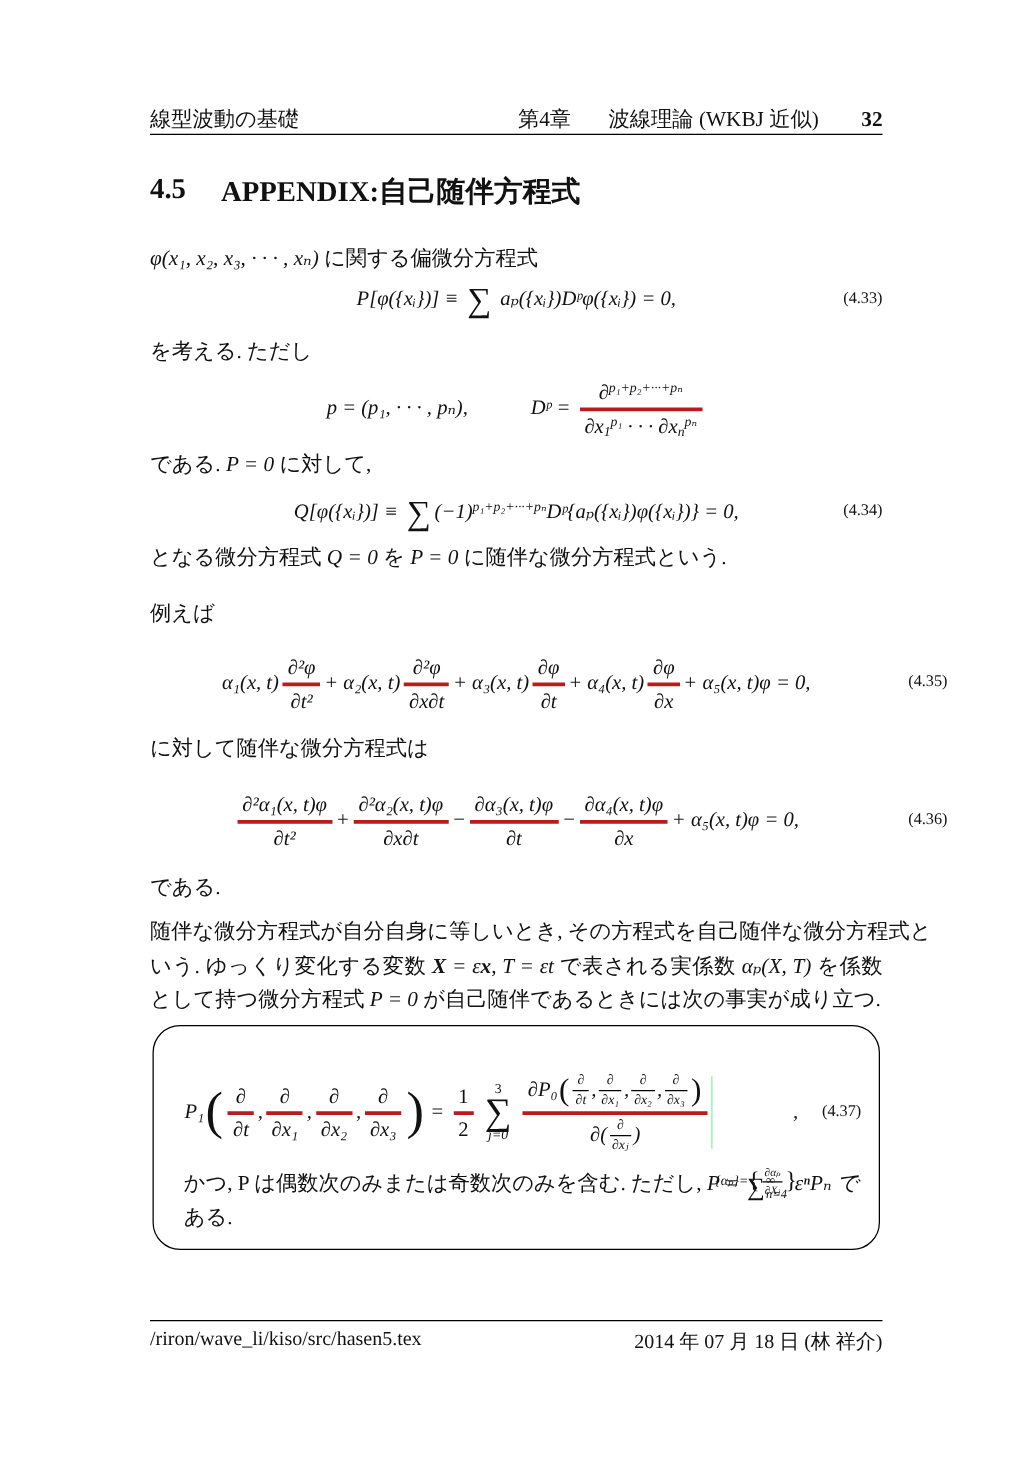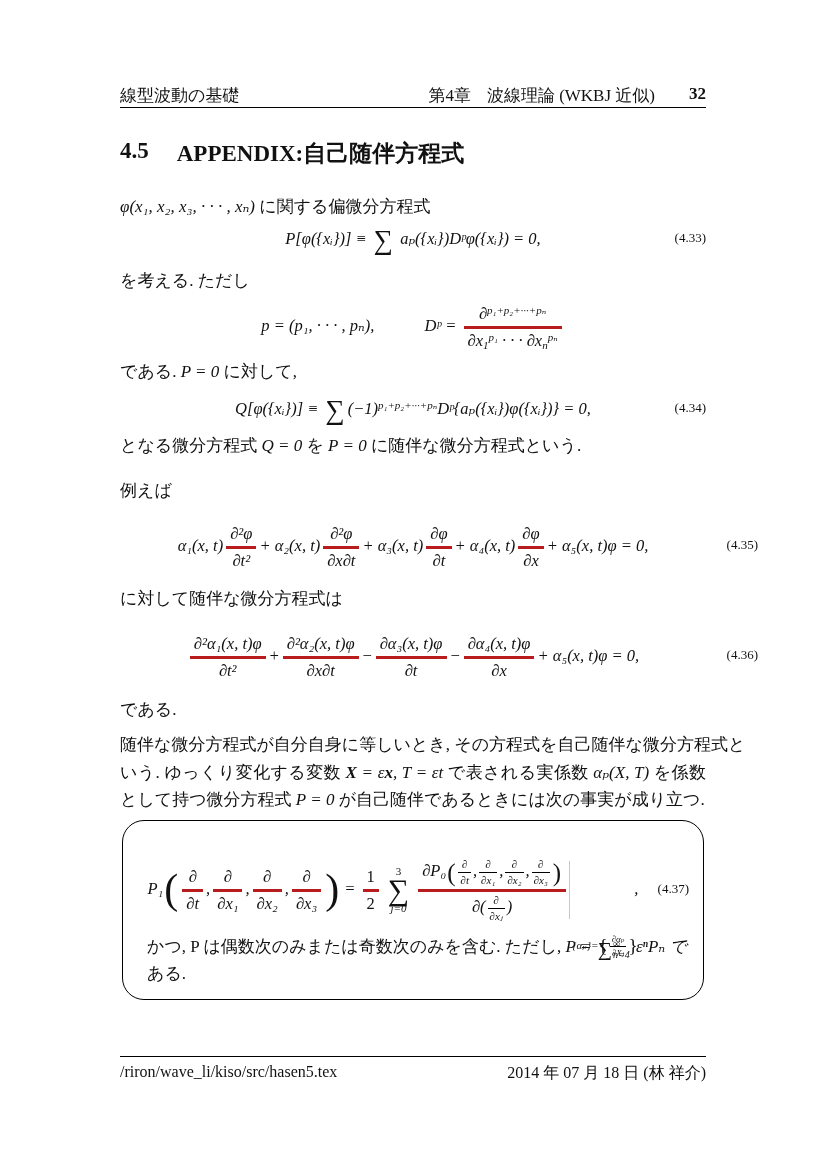--- a/index.html
+++ b/index.html
@@ -1,22 +1,22 @@
 <!DOCTYPE html>
 <html><head>
 <meta charset="utf-8">
 <style>
   html,body{margin:0;padding:0;background:#ffffff;}
   .page{position:relative;width:826px;height:1169px;background:#ffffff;color:#111;
         font-family:"Liberation Serif","DejaVu Serif",serif;overflow:hidden;}
   .content{position:absolute;left:120px;top:0;width:586px;height:100%;}
 
   
-  .hdr{position:absolute;top:84px;left:0;width:586px;display:flex;align-items:flex-start;font-size:17px;}
-  .hdr-group{margin-left:auto;display:flex;align-items:baseline;gap:16px;}
+  .hdr{position:absolute;top:84px;left:0;width:586px;display:flex;align-items:center;font-size:17px;}
+  .hdr-group{margin-left:auto;display:flex;align-items:baseline;gap:30px;}
   .hdr-page{margin-left:34px;font-weight:bold;}
   .hrule{position:absolute;top:107px;left:0;width:586px;height:1px;background:#000;}
 
   
   .heading{position:absolute;top:138px;left:0;margin:0;font-size:23px;font-weight:bold;
            display:flex;gap:28px;white-space:nowrap;}
 
   
   .para{position:absolute;left:0;font-size:17px;line-height:27px;white-space:nowrap;}
   .pwrap{position:absolute;left:0;width:586px;font-size:17px;line-height:27.5px;}

